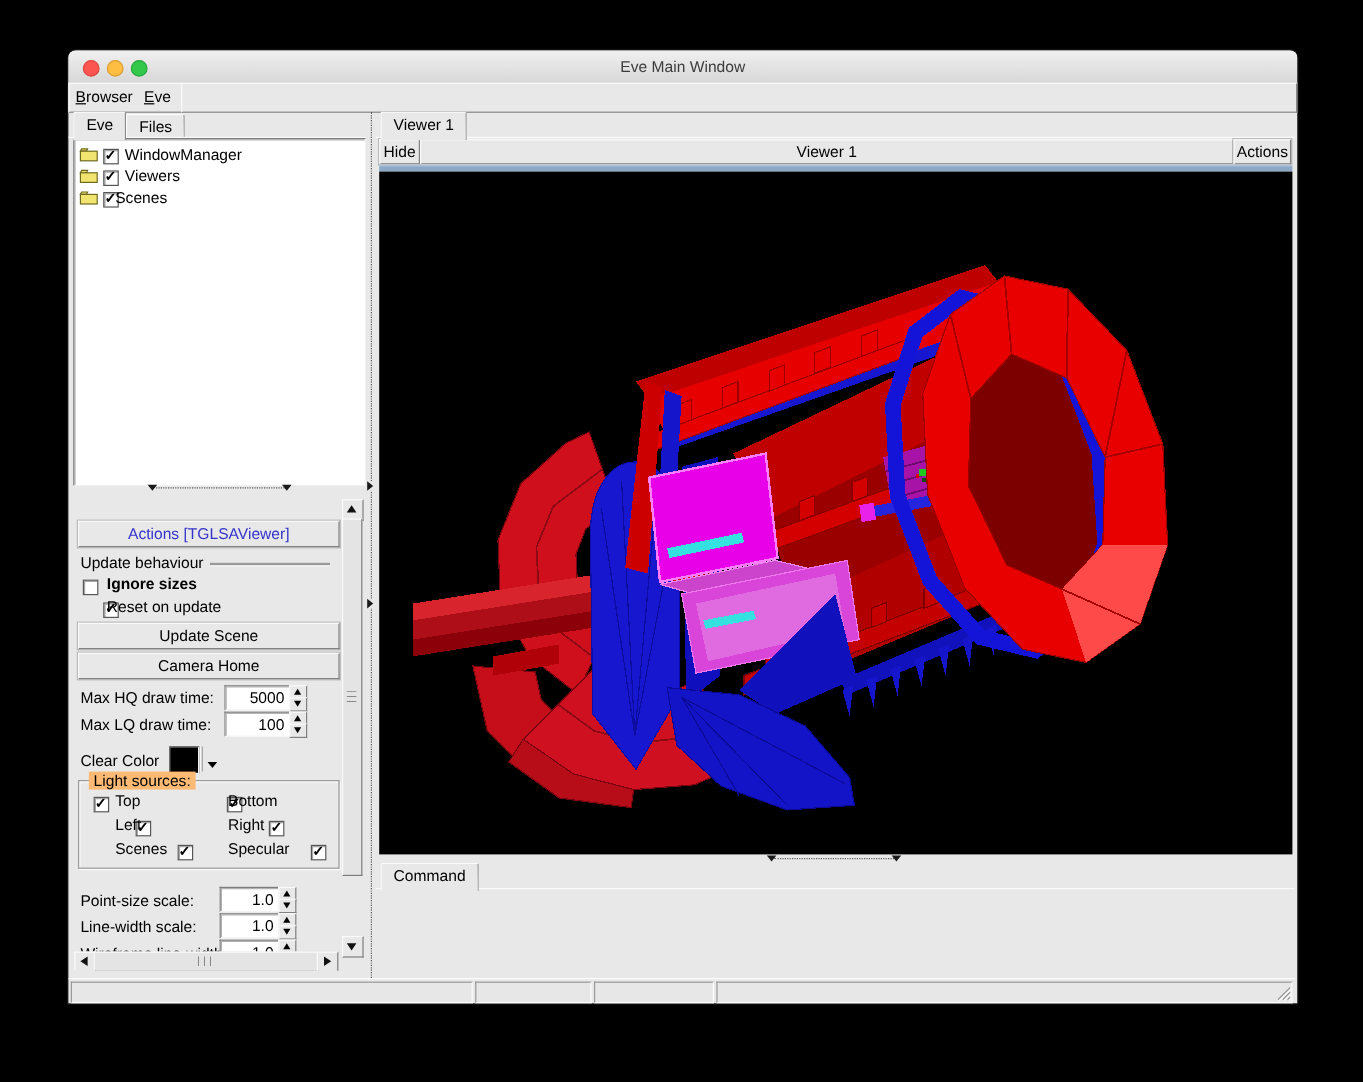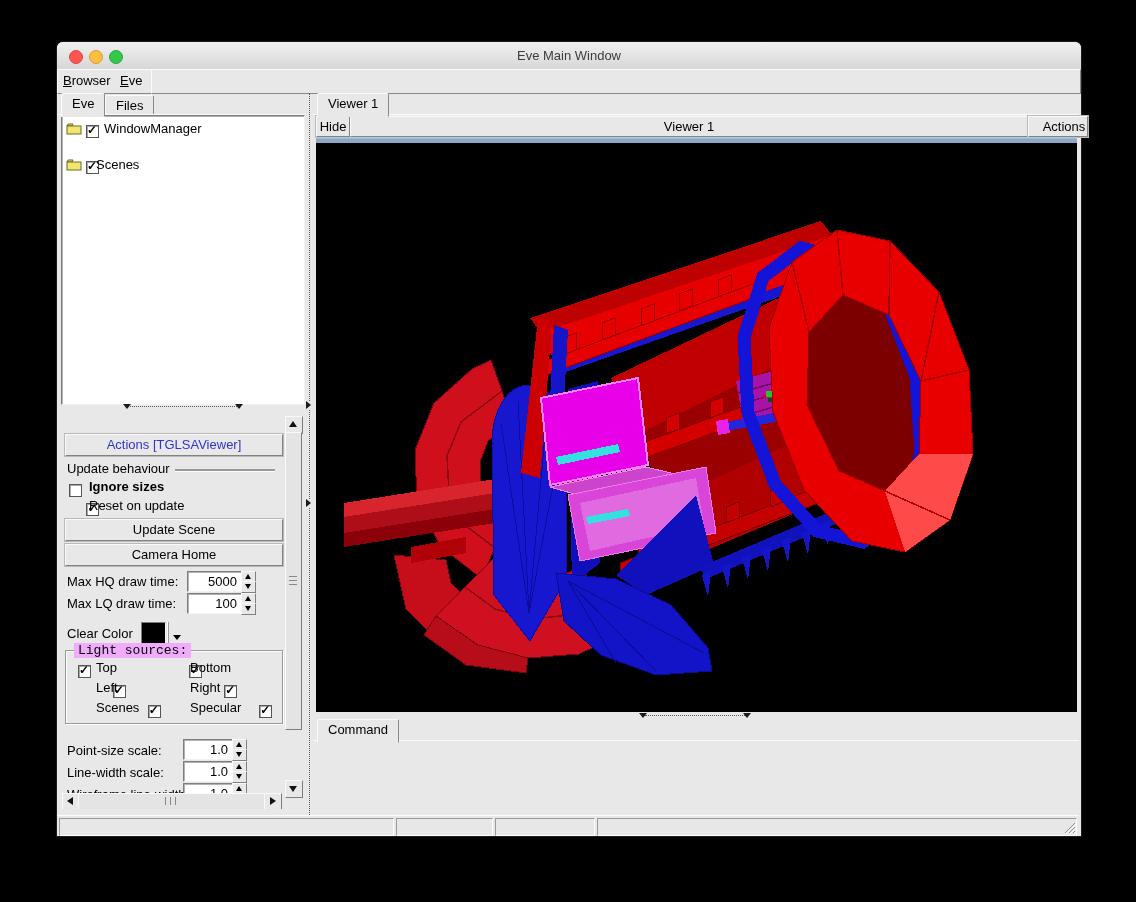--- a/index.html
+++ b/index.html
@@ -49,21 +49,21 @@
   .arr-up{width:0;height:0;border-left:4px solid transparent;border-right:4px solid transparent;border-bottom:6px solid #111;position:absolute;left:3px;top:4px;}
   .arr-dn{width:0;height:0;border-left:4px solid transparent;border-right:4px solid transparent;border-top:6px solid #111;position:absolute;left:3px;top:5px;}
   .arr-lf{width:0;height:0;border-top:4px solid transparent;border-bottom:4px solid transparent;border-right:6px solid #111;position:absolute;left:4px;top:3px;}
   .arr-rt{width:0;height:0;border-top:4px solid transparent;border-bottom:4px solid transparent;border-left:6px solid #111;position:absolute;left:5px;top:3px;}
   
   .caret-dn{width:0;height:0;border-left:4px solid transparent;border-right:4px solid transparent;border-top:5px solid #1a1a1a;position:absolute;}
   .caret-rt{width:0;height:0;border-top:4px solid transparent;border-bottom:4px solid transparent;border-left:5px solid #1a1a1a;position:absolute;}
   .dot-h{position:absolute;border-top:1px dotted #5a5a5a;}
   .dot-v{position:absolute;border-left:1px dotted #5a5a5a;}
   .groupbox{position:absolute;border:1px solid #9a9a9a;box-shadow:1px 1px 0 #fdfdfd,inset 1px 1px 0 #fdfdfd;}
-  .legend{position:absolute;top:-8px;left:8px;background:#f0abfc;padding:0 4px;font-size:13px;font-family:Liberation Mono, monospace;}
+  .legend{position:absolute;top:-8px;left:8px;background:#fdba74;padding:0 4px;font-size:13px;}
   .statuscell{position:absolute;top:2px;height:16px;background:#e7e7e7;border:1px solid;
     border-color:#9a9a9a #fdfdfd #fdfdfd #9a9a9a;}
   .hotkey{text-decoration:underline;}
 </style>
 </head>
 <body>
 
 <div id="stage">
 <div id="win">
 
@@ -87,20 +87,28 @@
   </div>
 
   <div class="abs sunken" style="left:4px;top:73px;width:242px;height:288px;">
     <div class="abs" style="left:4px;top:4px;height:18px;width:230px;">
       <svg class="abs" style="left:0;top:2px;" width="16" height="13">
             <path d="M1 4 h5 l1 -2 h-5 z" fill="#f2e471" stroke="#6e6a1e"></path>
             <rect x="1" y="4" width="14" height="8" fill="#f2e471" stroke="#6e6a1e"></rect>
           </svg>
       <span class="cb abs checked" style="left:20px;top:2px;"></span>
       <span class="lbl abs" style="left:38px;top:1px;">WindowManager</span>
+    </div>
+    <div class="abs" style="left:4px;top:22px;height:18px;width:230px;">
+      <svg class="abs" style="left:0;top:2px;" width="16" height="13">
+            <path d="M1 4 h5 l1 -2 h-5 z" fill="#f2e471" stroke="#6e6a1e"></path>
+            <rect x="1" y="4" width="14" height="8" fill="#f2e471" stroke="#6e6a1e"></rect>
+          </svg>
+      <span class="cb abs checked" style="left:20px;top:2px;"></span>
+      <span class="lbl abs" style="left:38px;top:1px;">Viewers</span>
     </div>
     <div class="abs" style="left:4px;top:40px;height:18px;width:230px;">
       <svg class="abs" style="left:0;top:2px;" width="16" height="13">
             <path d="M1 4 h5 l1 -2 h-5 z" fill="#f2e471" stroke="#6e6a1e"></path>
             <rect x="1" y="4" width="14" height="8" fill="#f2e471" stroke="#6e6a1e"></rect>
           </svg>
       <span class="cb abs checked" style="left:20px;top:2px;"></span>
       <span class="lbl abs" style="left:30px;top:1px;">Scenes</span>
     </div>
   </div>
@@ -234,21 +242,21 @@
     <div class="caret-rt" style="left:1px;top:406px;background:#e8e8e8;"></div>
   </div>
 
   <div class="tabrow" style="left:256px;top:51px;width:766px;height:22px;position:absolute;">
     <div class="tabline"></div>
     <div class="tab active" style="left:4px;"><span>Viewer 1</span></div>
   </div>
 
   <div class="btn abs" style="left:259px;top:74px;width:32px;height:19px;line-height:19px;">Hide</div>
   <div class="abs raised" style="left:293px;top:74px;width:676px;height:19px;text-align:center;font-size:13px;line-height:19px;">Viewer 1</div>
-  <div class="btn abs" style="left:971px;top:74px;width:46px;height:19px;line-height:19px;padding-left:12px;">Actions</div>
+  <div class="btn abs" style="left:971px;top:74px;width:46px;height:19px;line-height:19px;">Actions</div>
 
   <div class="abs" style="left:259px;top:95px;width:761px;height:6px;background:linear-gradient(#c3d0de,#8da9c6 40%,#8da9c6);"></div>
 
   <div class="abs" style="left:259px;top:101px;width:761px;height:569px;background:#000;">
     <svg width="761" height="569" viewBox="0 0 761 569" shape-rendering="crispEdges">
 
       <polygon points="165,435 125,404 101,359 99,307 118,260 156,226 175,217 197,279 172,298 164,319 165,341 175,361 193,375" fill="#cf0f1c" stroke="#79050f"></polygon>
       <polyline points="186,248 145,279 131,313 133,350 150,383 179,405" fill="none" stroke="#8c0a14" stroke-width="1.5"></polyline>
       <polygon points="162,512 124,500 90,466 78,412 130,417 135,440 150,455 167,460" fill="#c60e1a" stroke="#79050f"></polygon>
       <polygon points="310,489 263,511 212,515 162,502 120,473 177,416 196,430 219,436 243,434 264,424" fill="#cf1020" stroke="#7d0510"></polygon>

